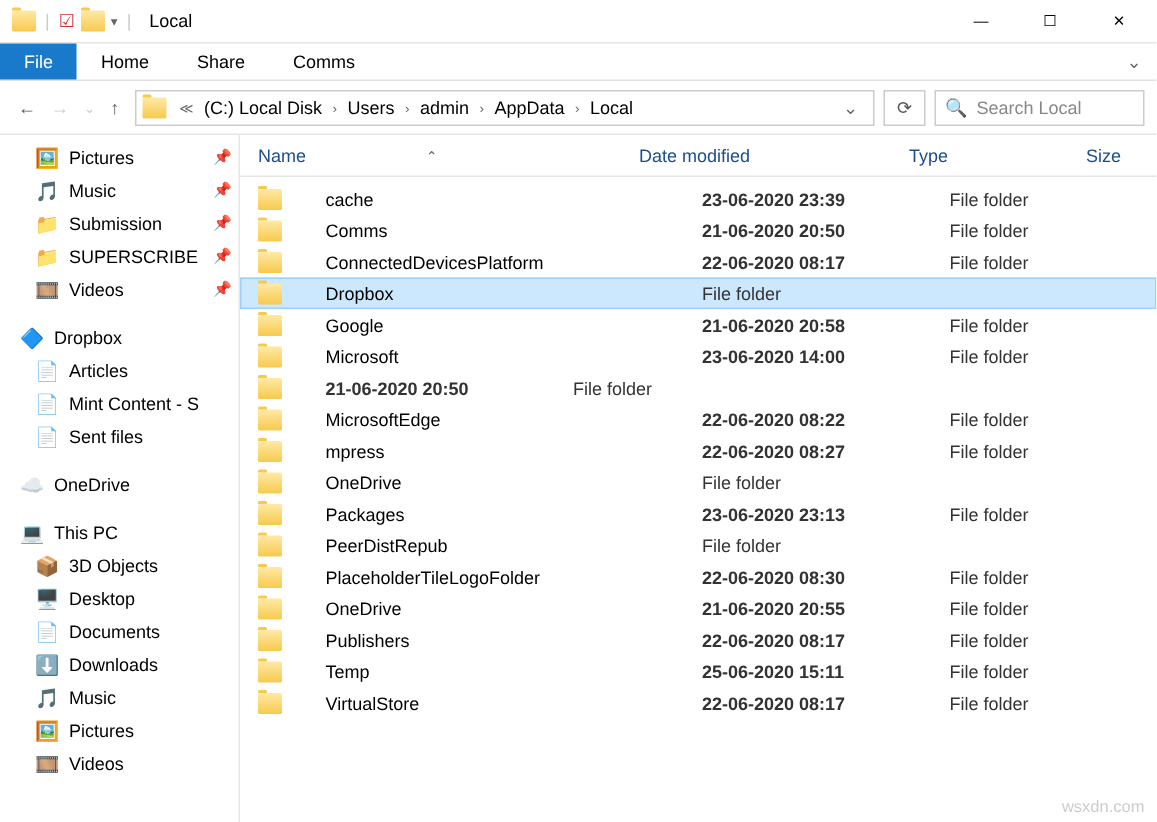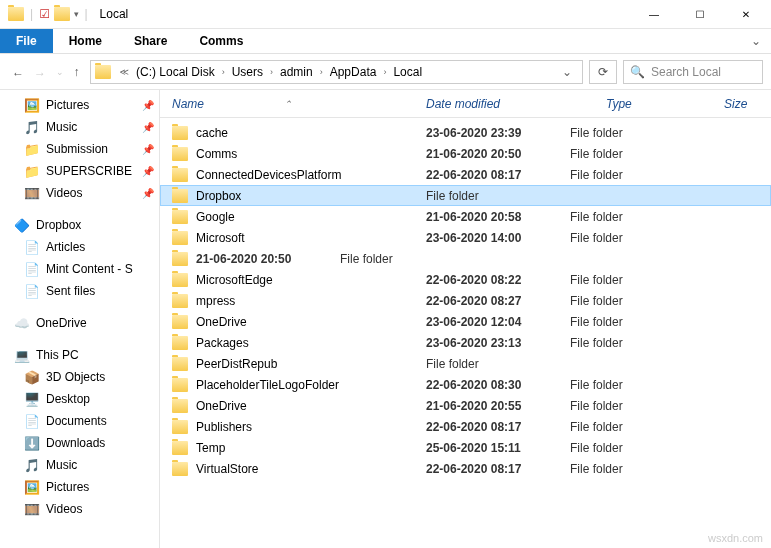--- a/index.html
+++ b/index.html
@@ -4,21 +4,21 @@
   <style>
     * { margin: 0; padding: 0; box-sizing: border-box; font-family: 'Segoe UI', Tahoma, sans-serif; }
     body { width: 771px; height: 548px; background: #fff; overflow: hidden; font-size: 12px; color: #000; }
     .titlebar { height: 29px; display: flex; align-items: center; padding: 0 2px; border-bottom: 1px solid #e5e5e5; }
     .titlebar-icons { display: flex; align-items: center; gap: 4px; padding-left: 6px; }
     .titlebar-title { margin-left: 10px; font-size: 12px; }
     .titlebar-spacer { flex: 1; }
     .win-controls { display: flex; }
     .win-btn { width: 46px; height: 29px; display: flex; align-items: center; justify-content: center; font-size: 10px; }
     .ribbon-tabs { height: 25px; display: flex; align-items: stretch; border-bottom: 1px solid #e1e1e1; }
-    .ribbon-tab { padding: 0 16px; display: flex; align-items: center; font-size: 12px; font-weight: bold; }
+    .ribbon-tab { padding: 0 16px; display: flex; align-items: center; font-size: 12px; }
     .ribbon-tab.file { background: #1979ca; color: #fff; }
     .ribbon-spacer { flex: 1; }
     .ribbon-expand { width: 30px; display: flex; align-items: center; justify-content: center; color: #666; }
     .navbar { height: 36px; display: flex; align-items: center; padding: 4px 8px; gap: 6px; border-bottom: 1px solid #e5e5e5; }
     .nav-arrows { display: flex; align-items: center; gap: 10px; padding: 0 4px; }
     .nav-arrow { color: #555; }
     .nav-arrow.disabled { color: #ccc; }
     .addressbar { flex: 1; height: 24px; border: 1px solid #ccc; display: flex; align-items: center; padding: 0 4px; gap: 2px; font-size: 12px; }
     .addr-seg { padding: 0 2px; }
     .addr-chev { color: #666; padding: 0 3px; font-size: 9px; }
@@ -26,28 +26,28 @@
     .refresh-btn { width: 28px; height: 24px; border: 1px solid #ccc; display: flex; align-items: center; justify-content: center; color: #555; }
     .searchbox { width: 140px; height: 24px; border: 1px solid #ccc; display: flex; align-items: center; padding: 0 6px; color: #888; gap: 6px; }
     .content { display: flex; height: calc(100% - 90px); }
     .sidebar { width: 160px; overflow-y: auto; padding: 4px 0; border-right: 1px solid #e5e5e5; }
     .side-item { display: flex; align-items: center; height: 22px; padding: 0 4px 0 24px; gap: 6px; font-size: 12px; }
     .side-icon { width: 16px; height: 16px; display: flex; align-items: center; justify-content: center; font-size: 13px; }
     .side-pin { margin-left: auto; color: #888; font-size: 10px; }
     .side-group { margin-top: 10px; }
     .side-header { padding-left: 14px; }
     .main { flex: 1; display: flex; flex-direction: column; }
-    .columns { height: 28px; display: flex; align-items: center; border-bottom: 1px solid #e5e5e5; padding-left: 12px; color: #1c4d8f; font-size: 12px; font-style: italic; }
+    .columns { height: 28px; display: flex; align-items: center; border-bottom: 1px solid #e5e5e5; padding-left: 12px; color: #1c4d8f; font-size: 12px; }
     .col-name { width: 254px; display: flex; align-items: center; gap: 80px; }
     .col-name .sort { font-size: 9px; color: #666; }
     .col-date { width: 144px; }
     .col-type { width: 118px; margin-left: 36px; }
     .col-size { flex: 1; }
     .file-list { flex: 1; overflow-y: auto; padding-top: 4px; }
-    .file-row { height: 21px; display: flex; align-items: center; padding-left: 12px; font-size: 12px; }
+    .file-row { height: 21px; display: flex; align-items: center; padding-left: 12px; font-size: 12px; gap: 21px; }
     .file-row.selected { background: #cce8ff; border: 1px solid #99d1ff; padding-left: 11px; }
     .file-icon { width: 16px; height: 14px; background: linear-gradient(#ffe9a6, #f7ca4d); border-radius: 1px; margin-right: 8px; position: relative; }
     .file-icon::before { content: ''; position: absolute; top: -2px; left: 0; width: 6px; height: 2px; background: #f7ca4d; border-radius: 1px 1px 0 0; }
     .cell-name { width: 230px; }
     .cell-date { width: 144px; color: #333; font-weight: bold; }
     .cell-type { width: 118px; color: #333; }
     .folder-ico { width: 16px; height: 14px; background: linear-gradient(#ffe9a6, #f7ca4d); border-radius: 1px; position: relative; display: inline-block; }
     .folder-ico::before { content: ''; position: absolute; top: -2px; left: 0; width: 6px; height: 2px; background: #f7ca4d; border-radius: 1px 1px 0 0; }
     .watermark { position: absolute; bottom: 4px; right: 8px; color: #ccc; font-size: 11px; }
   </style>
@@ -254,21 +254,20 @@
         </div>
         <div class="file-row">
           <span class="file-icon"></span>
           <span class="cell-name">mpress</span>
           <span class="cell-date">22-06-2020 08:27</span>
           <span class="cell-type">File folder</span>
         </div>
         <div class="file-row">
           <span class="file-icon"></span>
           <span class="cell-name">OneDrive</span>
-          <span class="cell-date">23-06-2020 12:04</span>
           <span class="cell-type">File folder</span>
         </div>
         <div class="file-row">
           <span class="file-icon"></span>
           <span class="cell-name">Packages</span>
           <span class="cell-date">23-06-2020 23:13</span>
           <span class="cell-type">File folder</span>
         </div>
         <div class="file-row">
           <span class="file-icon"></span>

